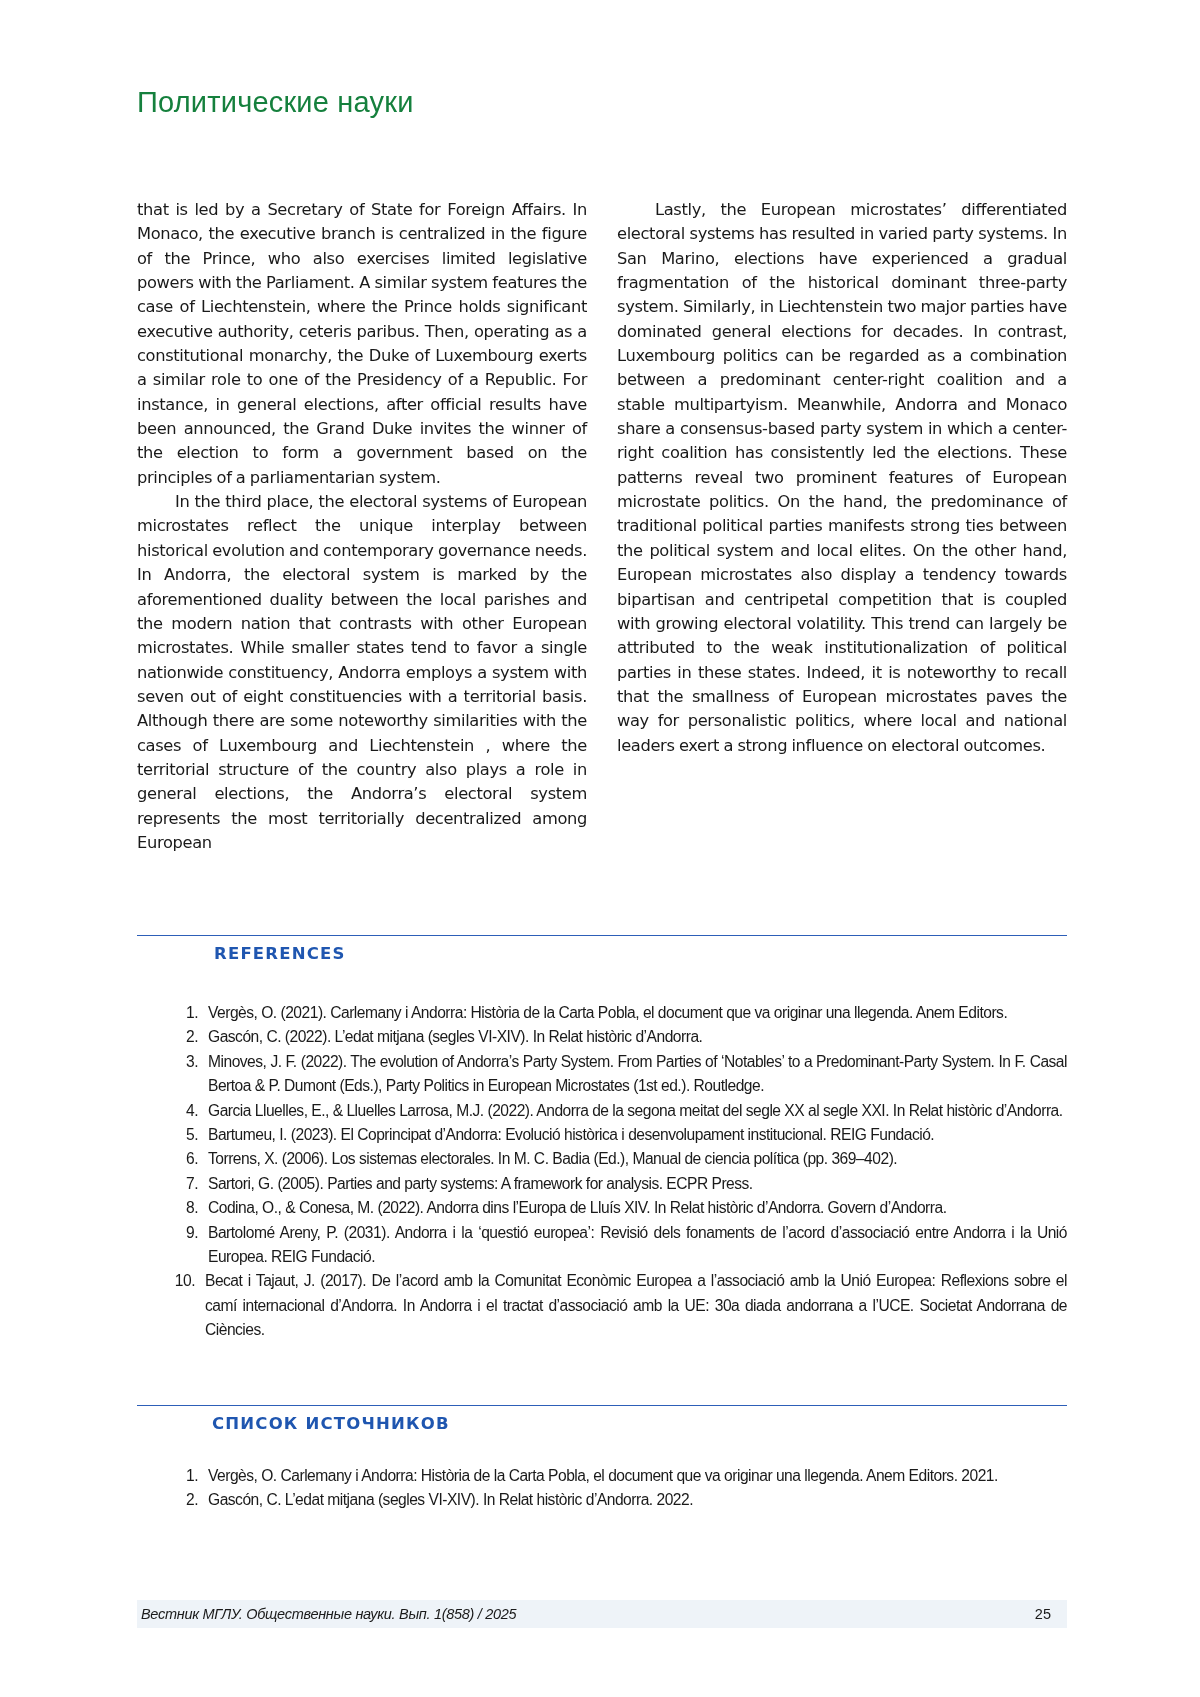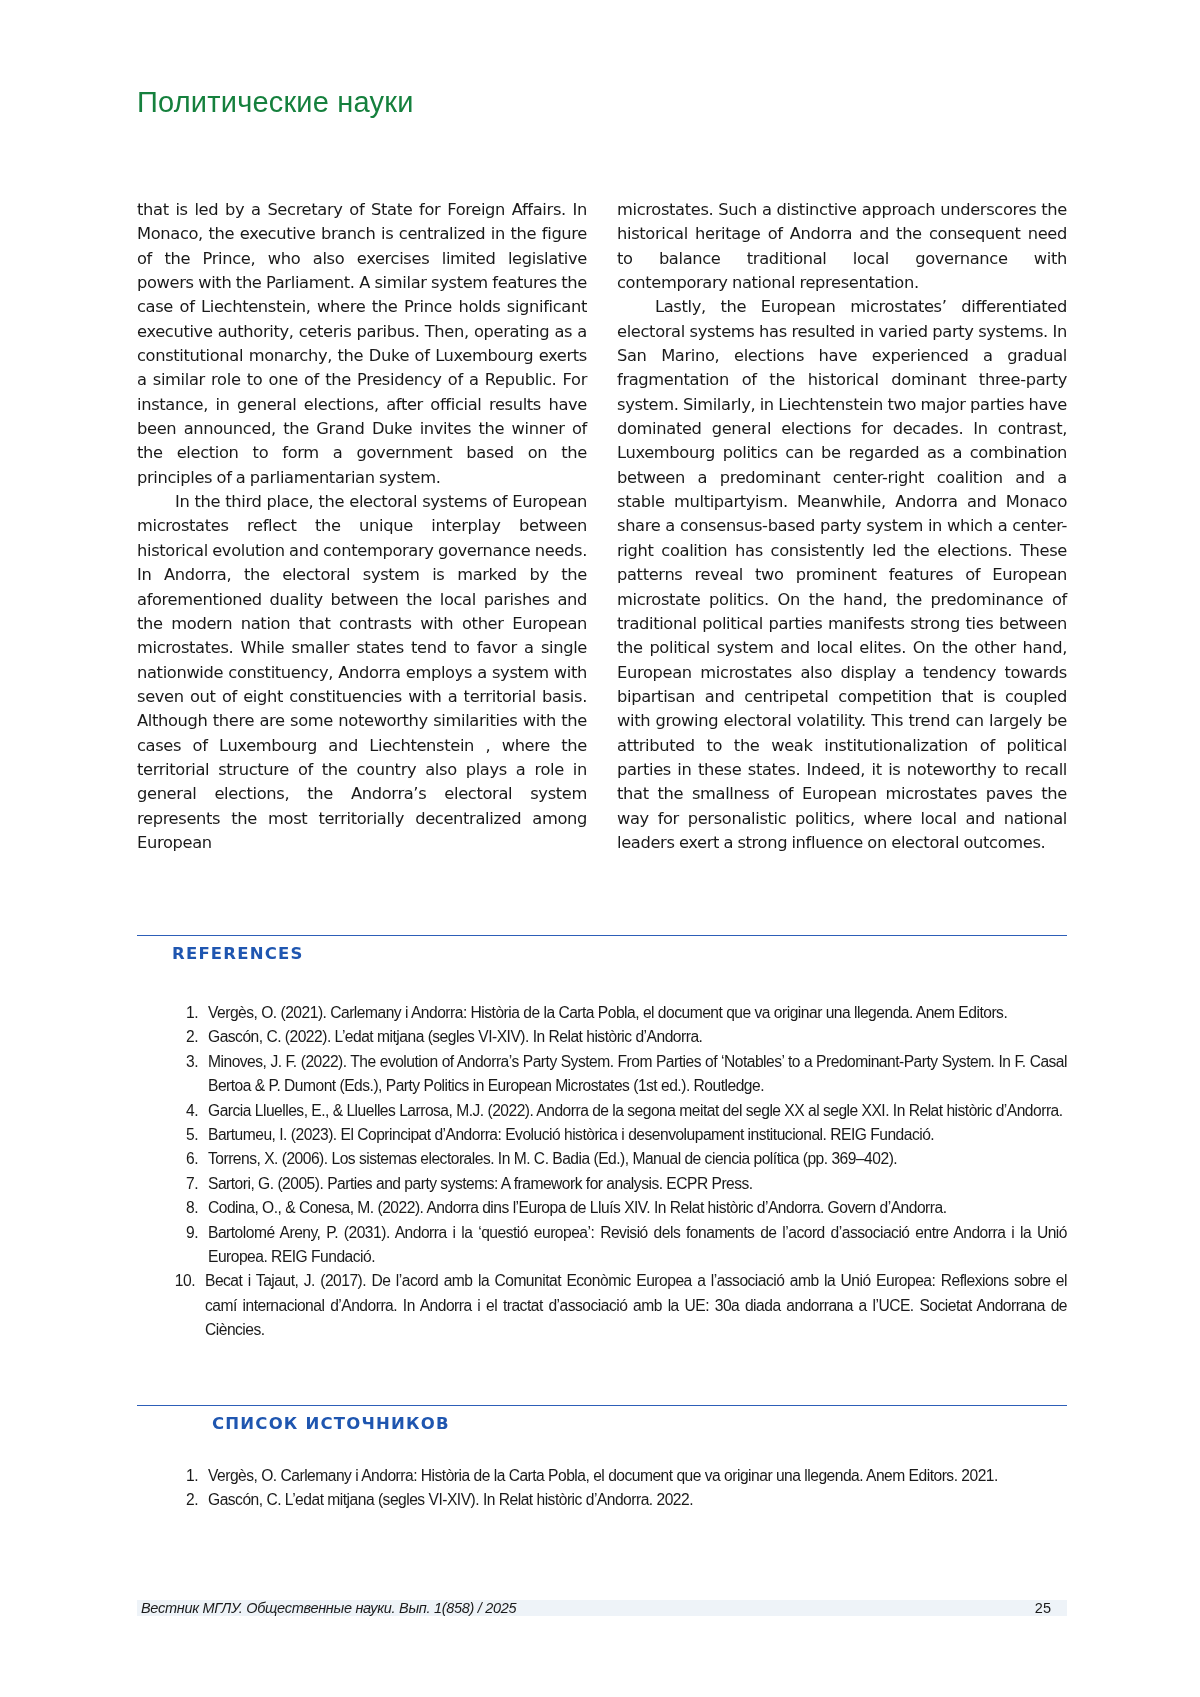--- a/index.html
+++ b/index.html
@@ -29,45 +29,44 @@
   .refs {
     position: absolute; left: 165px; width: 902px; margin: 0; padding: 0; list-style: none;
     font-family: "Liberation Sans", sans-serif; font-size: 15.6px; line-height: 24.4px;
     letter-spacing: -0.5px; text-align: justify;
   }
   .refs li { display: flex; }
   .refs .num { width: 43px; flex: 0 0 43px; text-align: right; padding-right: 10px; box-sizing: border-box; }
   .refs .num.wide { width: 40px; flex-basis: 40px; }
   .refs .txt { flex: 1; }
   .footer {
-    position: absolute; left: 137px; top: 1600px; width: 930px; height: 16px;
+    position: absolute; left: 137px; top: 1600px; width: 930px; height: 28px;
     background: #eef3f8; display: flex; justify-content: space-between; align-items: center;
     font-family: "Liberation Sans", sans-serif; font-size: 14.5px;
   }
   .footer .journal { font-style: italic; padding-left: 4px; letter-spacing: -0.3px; }
   .footer .page { padding-right: 16px; }
 </style>
 </head>
 <body>
 
 <div class="running-head">Политические науки</div>
 
 <div class="columns">
   <div class="col">
     <p>that is led by a Secretary of State for Foreign Affairs. In Monaco, the executive branch is centralized in the figure of the Prince, who also exercises limited legislative powers with the Parliament. A similar system features the case of Liechtenstein, where the Prince holds significant executive authority, ceteris paribus. Then, operating as a constitutional monarchy, the Duke of Luxembourg exerts a similar role to one of the Presidency of a Republic. For instance, in general elections, after official results have been announced, the Grand Duke invites the winner of the election to form a government based on the principles of a parliamentarian system.</p>
     <p class="indent">In the third place, the electoral systems of European microstates reflect the unique interplay between historical evolution and contemporary governance needs. In Andorra, the electoral system is marked by the aforementioned duality between the local parishes and the modern nation that contrasts with other European microstates. While smaller states tend to favor a single nationwide constituency, Andorra employs a system with seven out of eight constituencies with a territorial basis. Although there are some noteworthy similarities with the cases of Luxembourg and Liechtenstein , where the territorial structure of the country also plays a role in general elections, the Andorra’s electoral system represents the most territorially decentralized among European</p>
   </div>
   <div class="col">
-    <p>microstates. Such a distinctive approach underscores the historical heritage of Andorra and the consequent need to balance traditional local governance with contemporary national representation.</p>
     <p class="indent">Lastly, the European microstates’ differentiated electoral systems has resulted in varied party systems. In San Marino, elections have experienced a gradual fragmentation of the historical dominant three-party system. Similarly, in Liechtenstein two major parties have dominated general elections for decades. In contrast, Luxembourg politics can be regarded as a combination between a predominant center-right coalition and a stable multipartyism. Meanwhile, Andorra and Monaco share a consensus-based party system in which a center-right coalition has consistently led the elections. These patterns reveal two prominent features of European microstate politics. On the hand, the predominance of traditional political parties manifests strong ties between the political system and local elites. On the other hand, European microstates also display a tendency towards bipartisan and centripetal competition that is coupled with growing electoral volatility. This trend can largely be attributed to the weak institutionalization of political parties in these states. Indeed, it is noteworthy to recall that the smallness of European microstates paves the way for personalistic politics, where local and national leaders exert a strong influence on electoral outcomes.</p>
   </div>
 </div>
 
 <div class="rule" style="top:935px;"></div>
-<div class="section-title" style="top:944px;">REFERENCES</div>
+<div class="section-title" style="top:944px;margin-left:42px;">REFERENCES</div>
 
 <ol class="refs" style="top:1001px;">
   <li>
       <span class="num">1.</span>
       <span class="txt">Vergès, O. (2021). Carlemany i Andorra: Història de la Carta Pobla, el document que va originar una llegenda. Anem Editors.</span>
     </li>
   <li>
       <span class="num">2.</span>
       <span class="txt">Gascón, C. (2022). L’edat mitjana (segles VI-XIV). In Relat històric d’Andorra.</span>
     </li>

